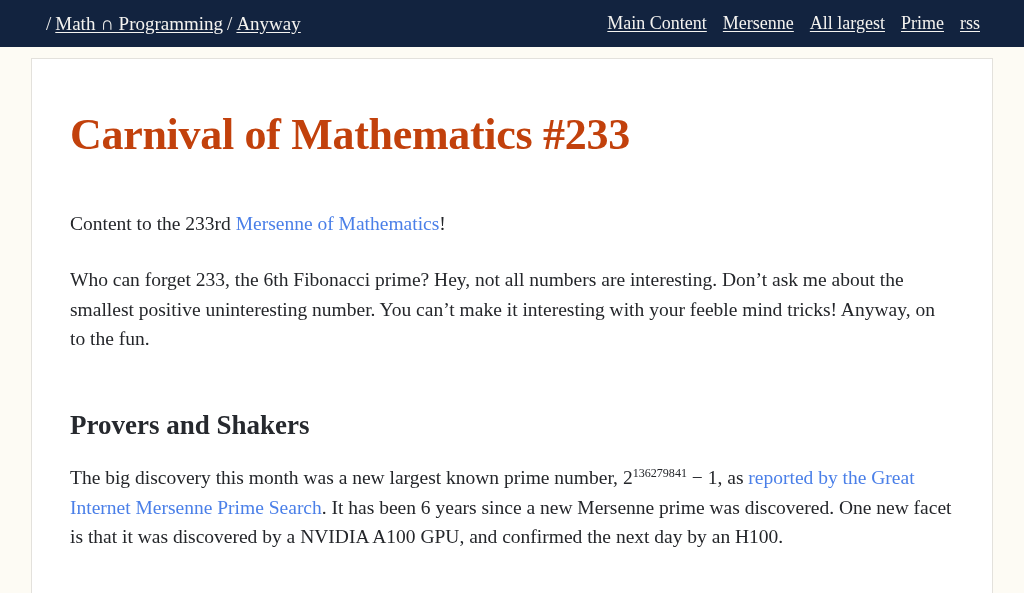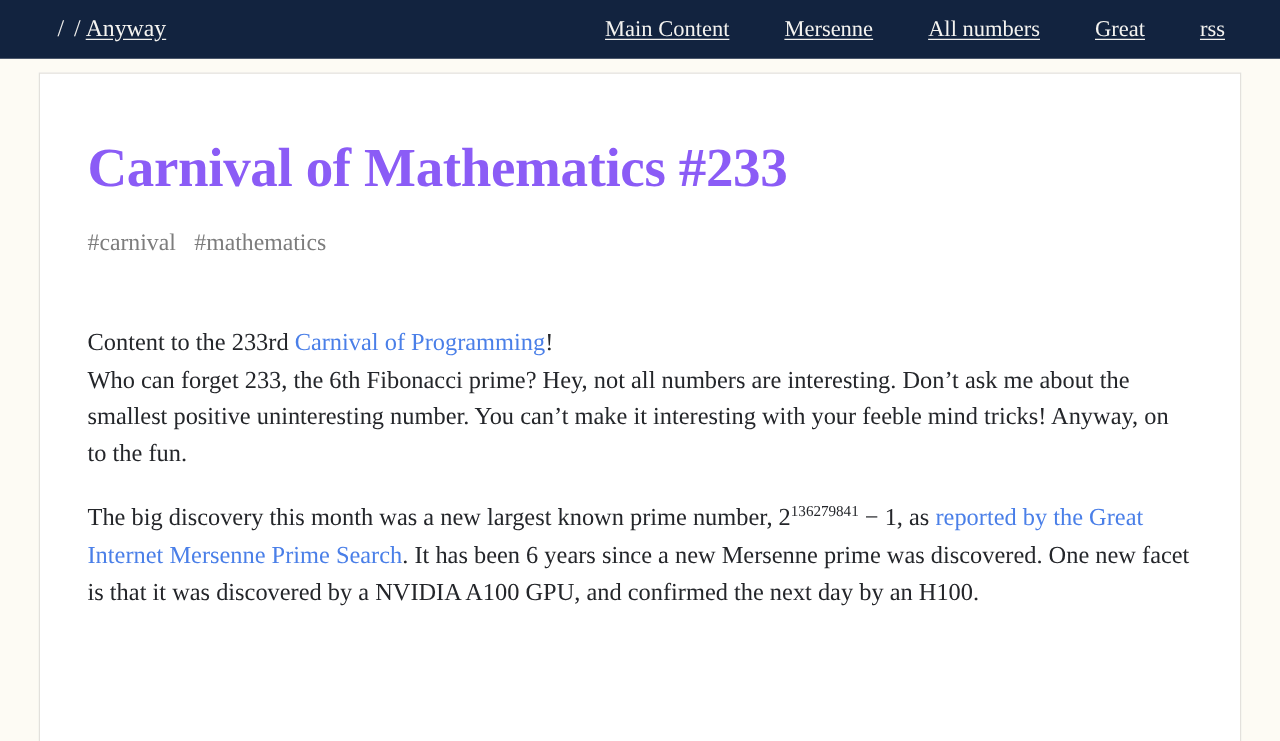--- a/index.html
+++ b/index.html
@@ -36,21 +36,21 @@
     padding: 0 4px;
   }
   .nav-left a {
     color: #f4f3f0;
     text-decoration: underline;
     text-underline-offset: 2px;
   }
   .nav-right {
     display: flex;
     align-items: baseline;
-    gap: 44px;
+    gap: 16px;
     font-size: 18px;
     white-space: nowrap;
   }
   .nav-right a {
     color: #f4f3f0;
     text-decoration: underline;
     text-underline-offset: 2px;
   }
 
   
@@ -61,42 +61,42 @@
     width: 962px;
     min-height: 600px;
     background: #ffffff;
     border: 1px solid #e3e1dc;
     padding: 40px 38px 40px 38px;
   }
 
   #page-title {
     font-size: 44px;
     font-weight: bold;
-    color: #8b5cf6;
+    color: #c2410c;
     margin: 12px 0 0 0;
     letter-spacing: -0.3px;
     line-height: 1.1;
   }
 
   .meta {
     color: #7d7d7d;
     font-size: 19px;
     line-height: 1.5;
     margin-top: 22px;
   }
   .meta .tags span { margin-right: 10px; }
 
   .body-p {
     font-size: 19.5px;
     color: #24262a;
     line-height: 1.52;
     margin: 0 0 0 0;
   }
   #para-welcome { margin-top: 50px; }
-  #para-intro { }
+  #para-intro { margin-top: 26px; }
 
   a.inline-link {
     color: #4a7fe8;
     text-decoration: none;
   }
 
   #section-heading {
     font-size: 27px;
     font-weight: bold;
     color: #26292e;
@@ -111,45 +111,43 @@
   }
   .mathvar { font-style: normal; }
 </style>
 </head>
 <body>
 
 <div id="topnav">
 
   <div class="nav-left">
     <span class="slash">/</span>
+    <a href="#">Math ∩ Programming</a>
     <span class="slash">/</span>
     <a href="#">Anyway</a>
   </div>
 
   <div class="nav-right">
     <a href="#">Main Content</a>
     <a href="#">Mersenne</a>
-    <a href="#">All numbers</a>
-    <a href="#">Great</a>
+    <a href="#">All largest</a>
+    <a href="#">Prime</a>
     <a href="#">rss</a>
   </div>
 
 </div>
 
 <div id="card">
 
   <h1 id="page-title">Carnival of Mathematics #233</h1>
 
   <div class="meta">
-    <div class="tags">
-      <span>#carnival</span>
-      <span>#mathematics</span>
-    </div>
   </div>
 
-  <p id="para-welcome" class="body-p"><span>Content to the 233rd </span><a href="#" class="inline-link">Carnival of Programming</a><span>!</span></p>
+  <p id="para-welcome" class="body-p"><span>Content to the 233rd </span><a href="#" class="inline-link">Mersenne of Mathematics</a><span>!</span></p>
 
   <p id="para-intro" class="body-p">Who can forget 233, the 6th Fibonacci prime? Hey, not all numbers are interesting. Don’t ask me about the smallest positive uninteresting number. You can’t make it interesting with your feeble mind tricks! Anyway, on to the fun.</p>
 
+  <h2 id="section-heading">Provers and Shakers</h2>
 
   <p id="para-provers" class="body-p"><span>The big discovery this month was a new largest known prime number, </span><span class="mathvar"><span>2</span><sup>136279841</sup><span> − 1</span></span><span>, as </span><a href="#" class="inline-link">reported by the Great Internet Mersenne Prime Search</a><span>. It has been 6 years since a new Mersenne prime was discovered. One new facet is that it was discovered by a NVIDIA A100 GPU, and confirmed the next day by an H100.</span></p>
 
 </div>
 
 </body></html>

